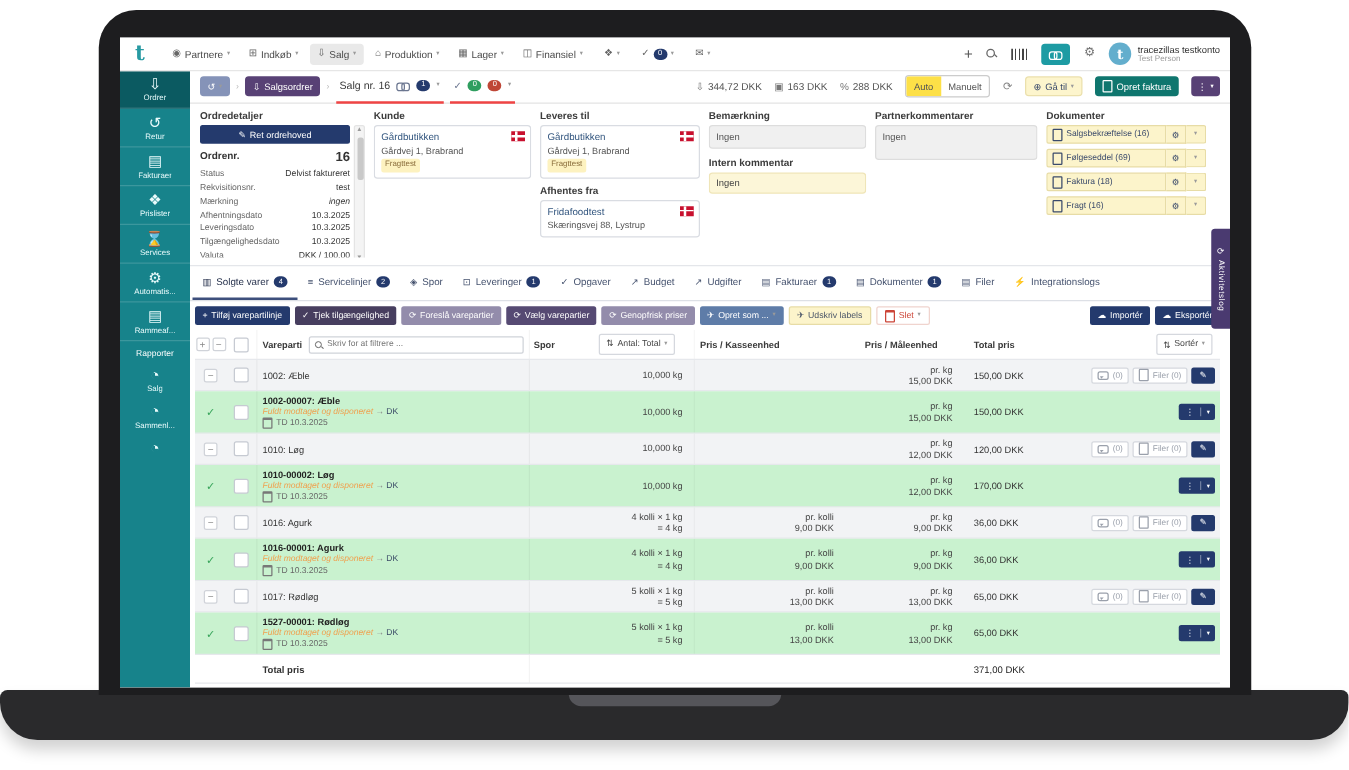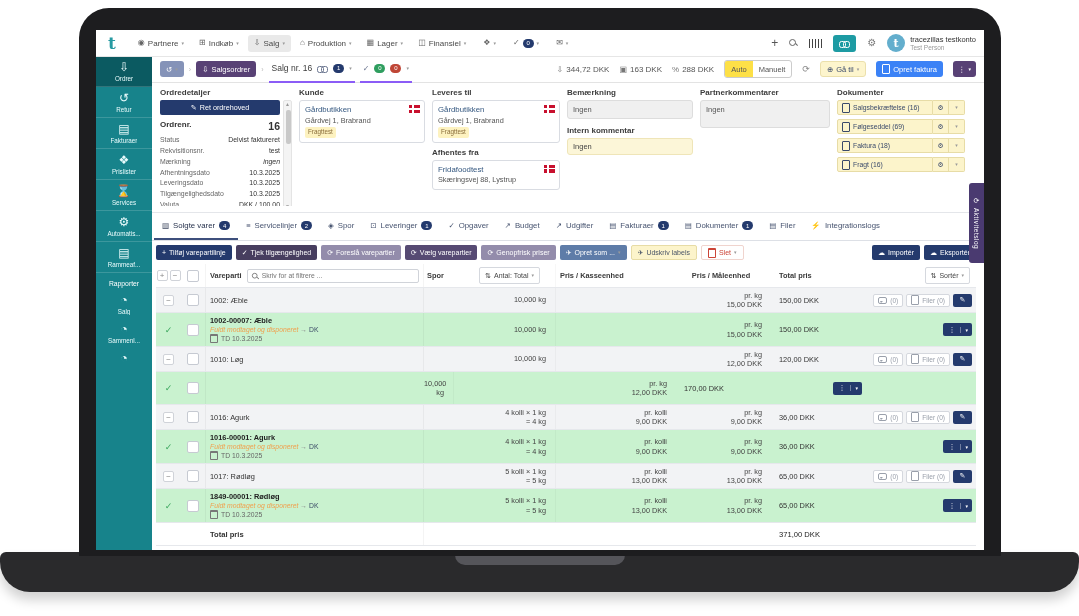--- a/index.html
+++ b/index.html
@@ -34,34 +34,34 @@
   .acct{display:flex;flex-direction:column;line-height:1.2;}
   .acct-name{font-size:7.5px;color:#333;}
   .acct-sub{font-size:6.5px;color:#999;}
 
   
   .toolbar2{position:absolute;top:26px;left:56px;right:0;height:27px;background:#fff;border-bottom:1px solid #e3e3e3;display:flex;align-items:center;padding:0 8px;gap:5px;z-index:2;box-sizing:border-box;}
   .btn{border:none;border-radius:3px;height:16px;display:inline-flex;align-items:center;gap:3px;padding:0 6px;font-size:7.5px;cursor:default;white-space:nowrap;box-sizing:border-box;}
   .btn-hist{background:#8593b8;color:#fff;}
   .btn-salgsordrer{background:#584175;color:#fff;}
   .sep{color:#bbb;font-size:7px;}
-  .crumb-group{display:flex;align-items:center;gap:5px;border-bottom:2px solid #8b5cf6;height:25px;padding:0 3px;}
+  .crumb-group{display:flex;align-items:center;gap:5px;border-bottom:2px solid #ef4444;height:25px;padding:0 3px;}
   .crumb-title{font-size:8.5px;color:#3c3c3c;}
   .mini-badge{min-width:9px;height:9px;border-radius:5px;background:#243a6d;color:#fff;font-size:6px;display:inline-flex;align-items:center;justify-content:center;padding:0 1px;}
   .mini-badge.green{background:#2f9e5f;} .mini-badge.red{background:#bf4636;}
   .check-g{color:#6b7690;font-size:8px;}
   .stats{margin-left:auto;display:flex;align-items:center;gap:10px;font-size:8px;color:#555;}
   .stat{display:flex;align-items:center;gap:3px;white-space:nowrap;}
   .stat-ic{font-size:8px;color:#777;}
   .seg-toggle{display:flex;border:1px solid #ccc;border-radius:3px;height:16px;overflow:hidden;font-size:7.5px;color:#555;}
   .seg{padding:0 6px;display:flex;align-items:center;}
   .seg.active{background:#fde047;}
   .refresh-g{color:#888;font-size:9px;}
   .btn-yellow{background:#fdf5cd;border:1px solid #ebe0ac;color:#3a4a6b;}
-  .btn-navy{background:#3b82f6;color:#fff;}
+  .btn-navy{background:#0f766e;color:#fff;}
   .btn-purple-sm{background:#584175;color:#fff;padding:0 5px;}
 
   
   .sidebar{position:absolute;top:26px;left:0;width:56px;bottom:0;background:#17838b;display:flex;flex-direction:column;align-items:center;z-index:2;}
   .sb-item{width:100%;padding:5px 0 4px;display:flex;flex-direction:column;align-items:center;gap:2px;color:#e9fbfc;border-bottom:1px solid rgba(255,255,255,.16);box-sizing:border-box;}
   .sb-item.active{background:#0b5a61;}
   .sb-ic{font-size:12px;line-height:1;}
   .sb-label{font-size:6.3px;max-width:52px;overflow:hidden;white-space:nowrap;}
   .sb-section{font-size:6.8px;color:#fff;padding:7px 0 3px;width:100%;text-align:center;}
   .sb-item.report{border-bottom:none;padding:4px 0;}
@@ -711,20 +711,28 @@
                   <button class="pencil-btn">✎</button>
                 </div>
               </div>
               <div class="trow green">
                 <div class="c-exp">
                   <span class="lot-check">✓</span>
                 </div>
                 <div class="c-check">
                   <span class="cbx"></span>
                 </div>
+                <div class="c-name">
+                  <div class="lot-title">1010-00002: Løg</div>
+                  <div class="lot-status"><span>Fuldt modtaget og disponeret</span><span class="arrow"> → </span><span class="dk">DK</span></div>
+                  <div class="lot-date">
+                    <span class="cal-ic"></span>
+                    <span>TD 10.3.2025</span>
+                  </div>
+                </div>
                 <div class="c-spor"></div>
                 <div class="c-antal">
                   <div>10,000 kg</div>
                 </div>
                 <div class="c-kasse"></div>
                 <div class="c-maale">
                   <div>pr. kg</div>
                   <div>12,00 DKK</div>
                 </div>
                 <div class="c-total">170,00 DKK</div>
@@ -844,21 +852,21 @@
                 </div>
               </div>
               <div class="trow green">
                 <div class="c-exp">
                   <span class="lot-check">✓</span>
                 </div>
                 <div class="c-check">
                   <span class="cbx"></span>
                 </div>
                 <div class="c-name">
-                  <div class="lot-title">1849-00001: Rødløg</div>
+                  <div class="lot-title">1527-00001: Rødløg</div>
                   <div class="lot-status"><span>Fuldt modtaget og disponeret</span><span class="arrow"> → </span><span class="dk">DK</span></div>
                   <div class="lot-date">
                     <span class="cal-ic"></span>
                     <span>TD 10.3.2025</span>
                   </div>
                 </div>
                 <div class="c-spor"></div>
                 <div class="c-antal">
                   <div>5 kolli × 1 kg</div>
                   <div>= 5 kg</div>

